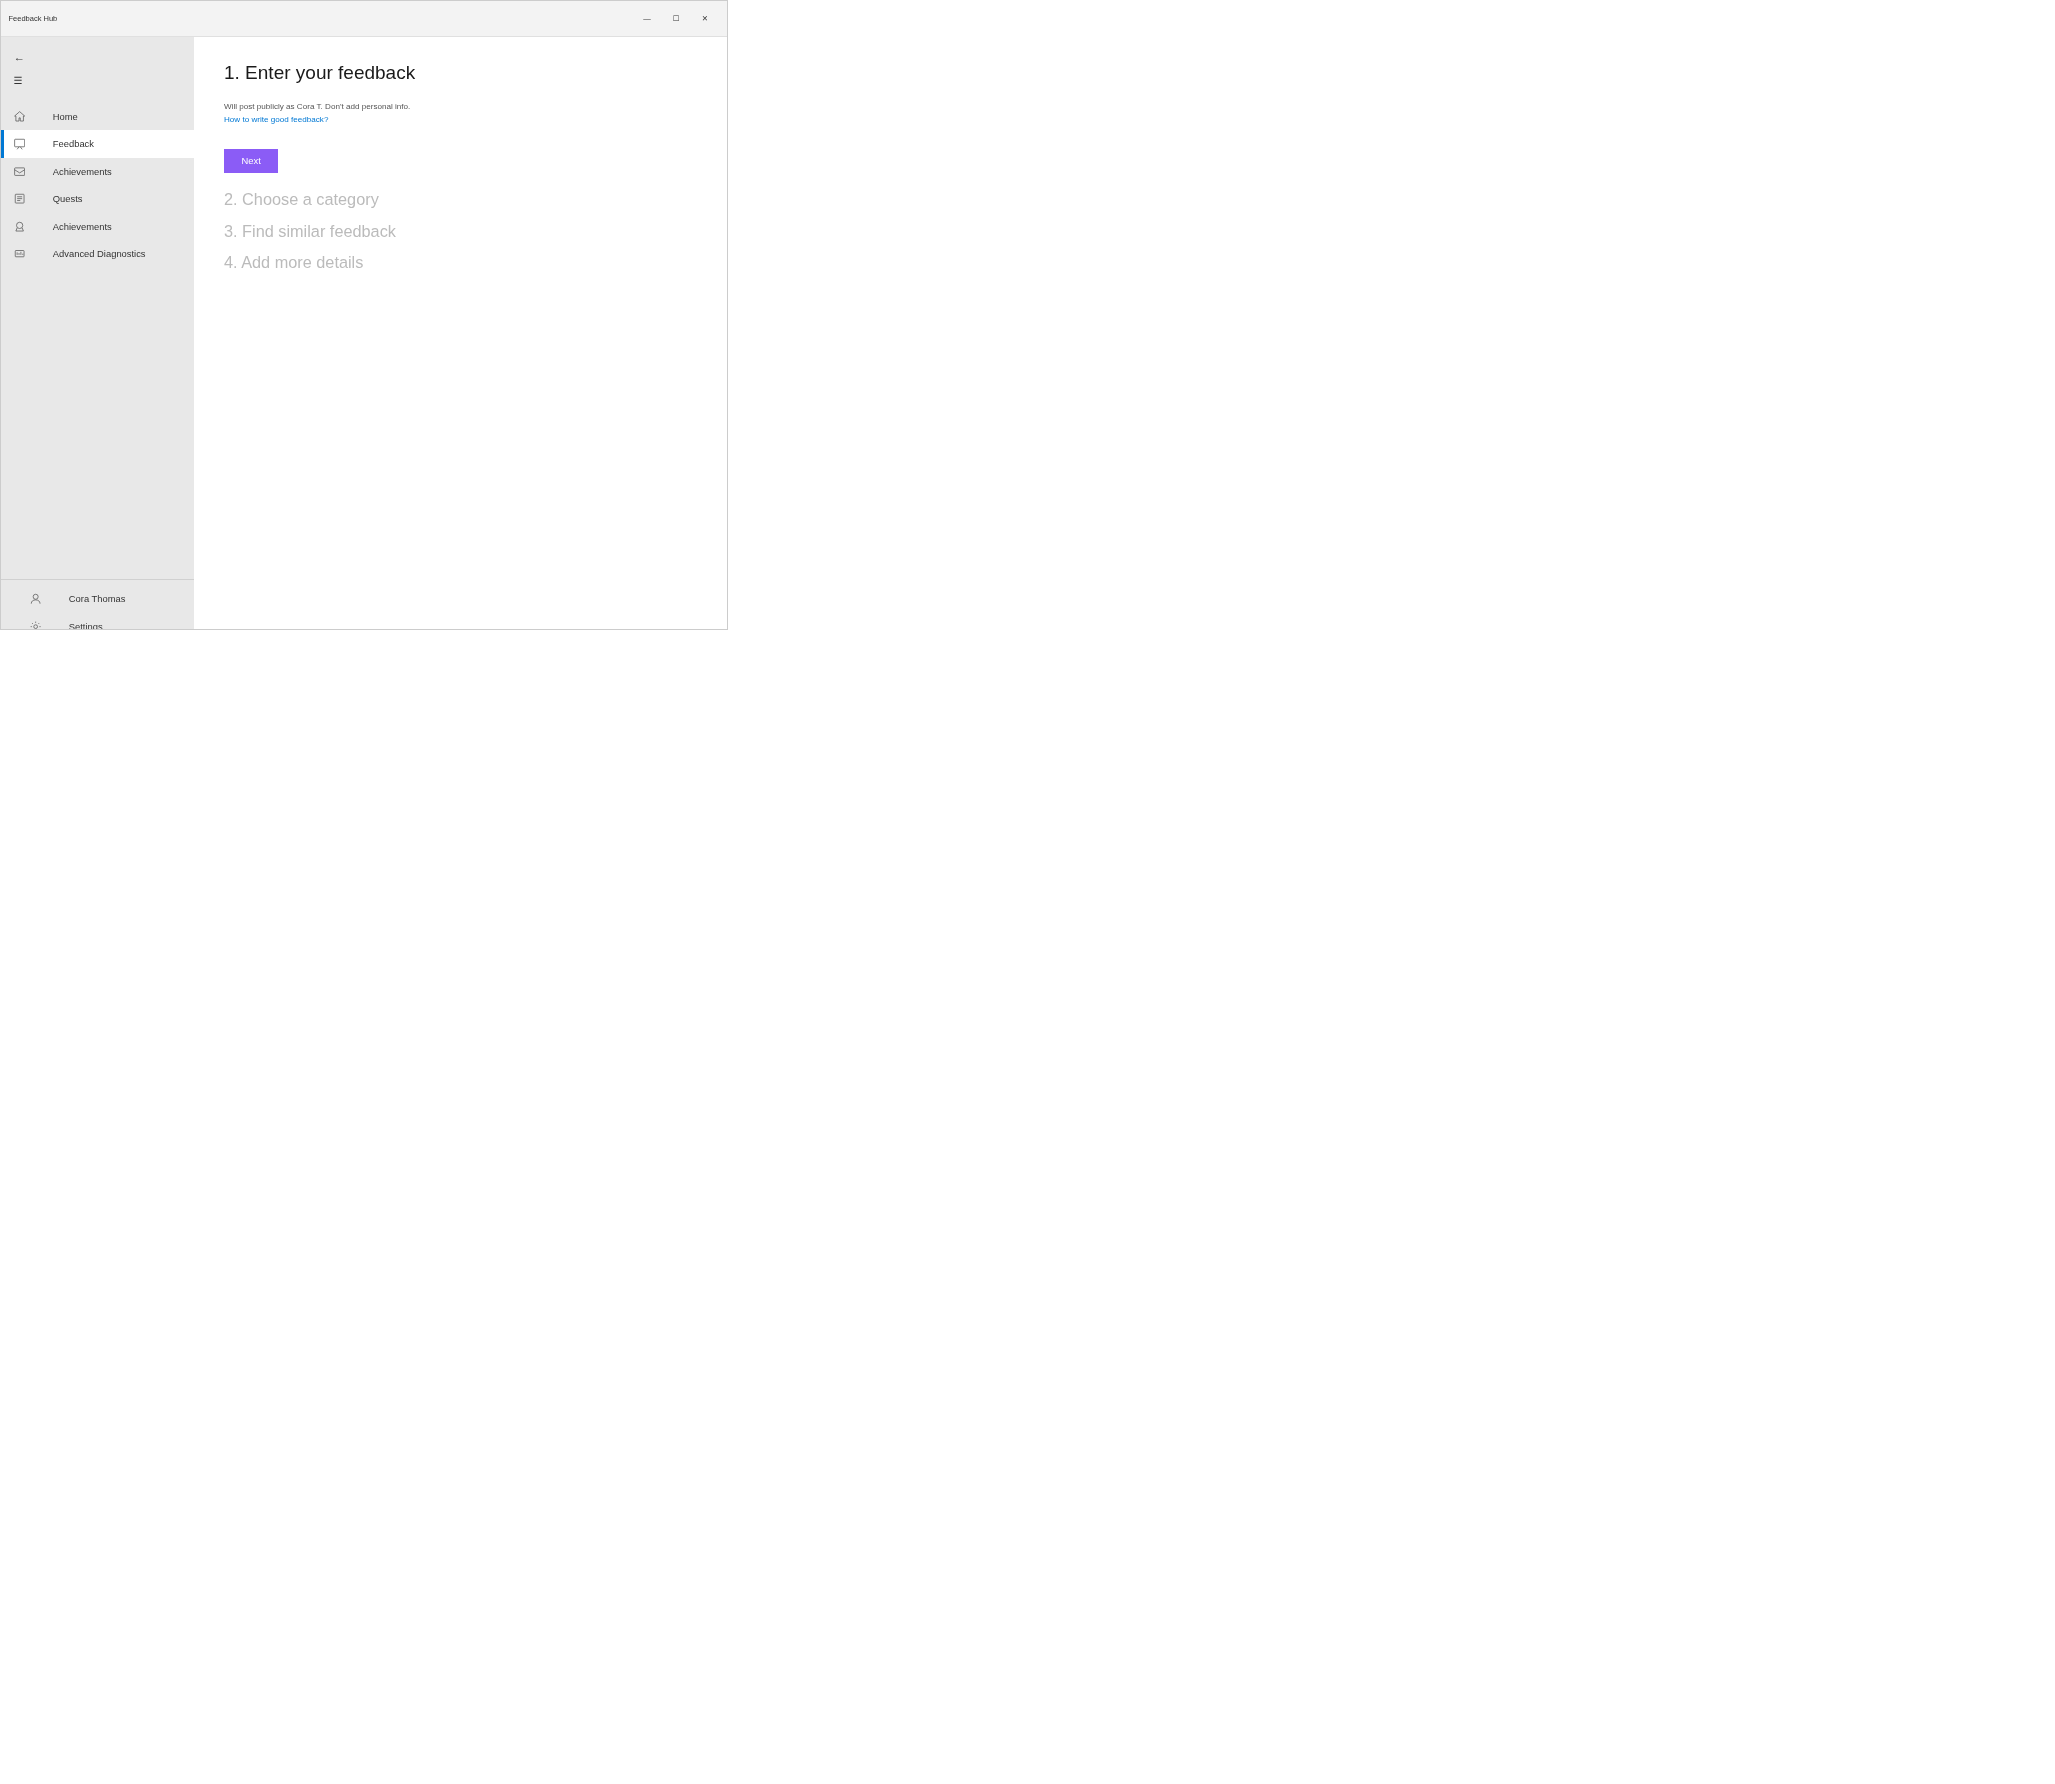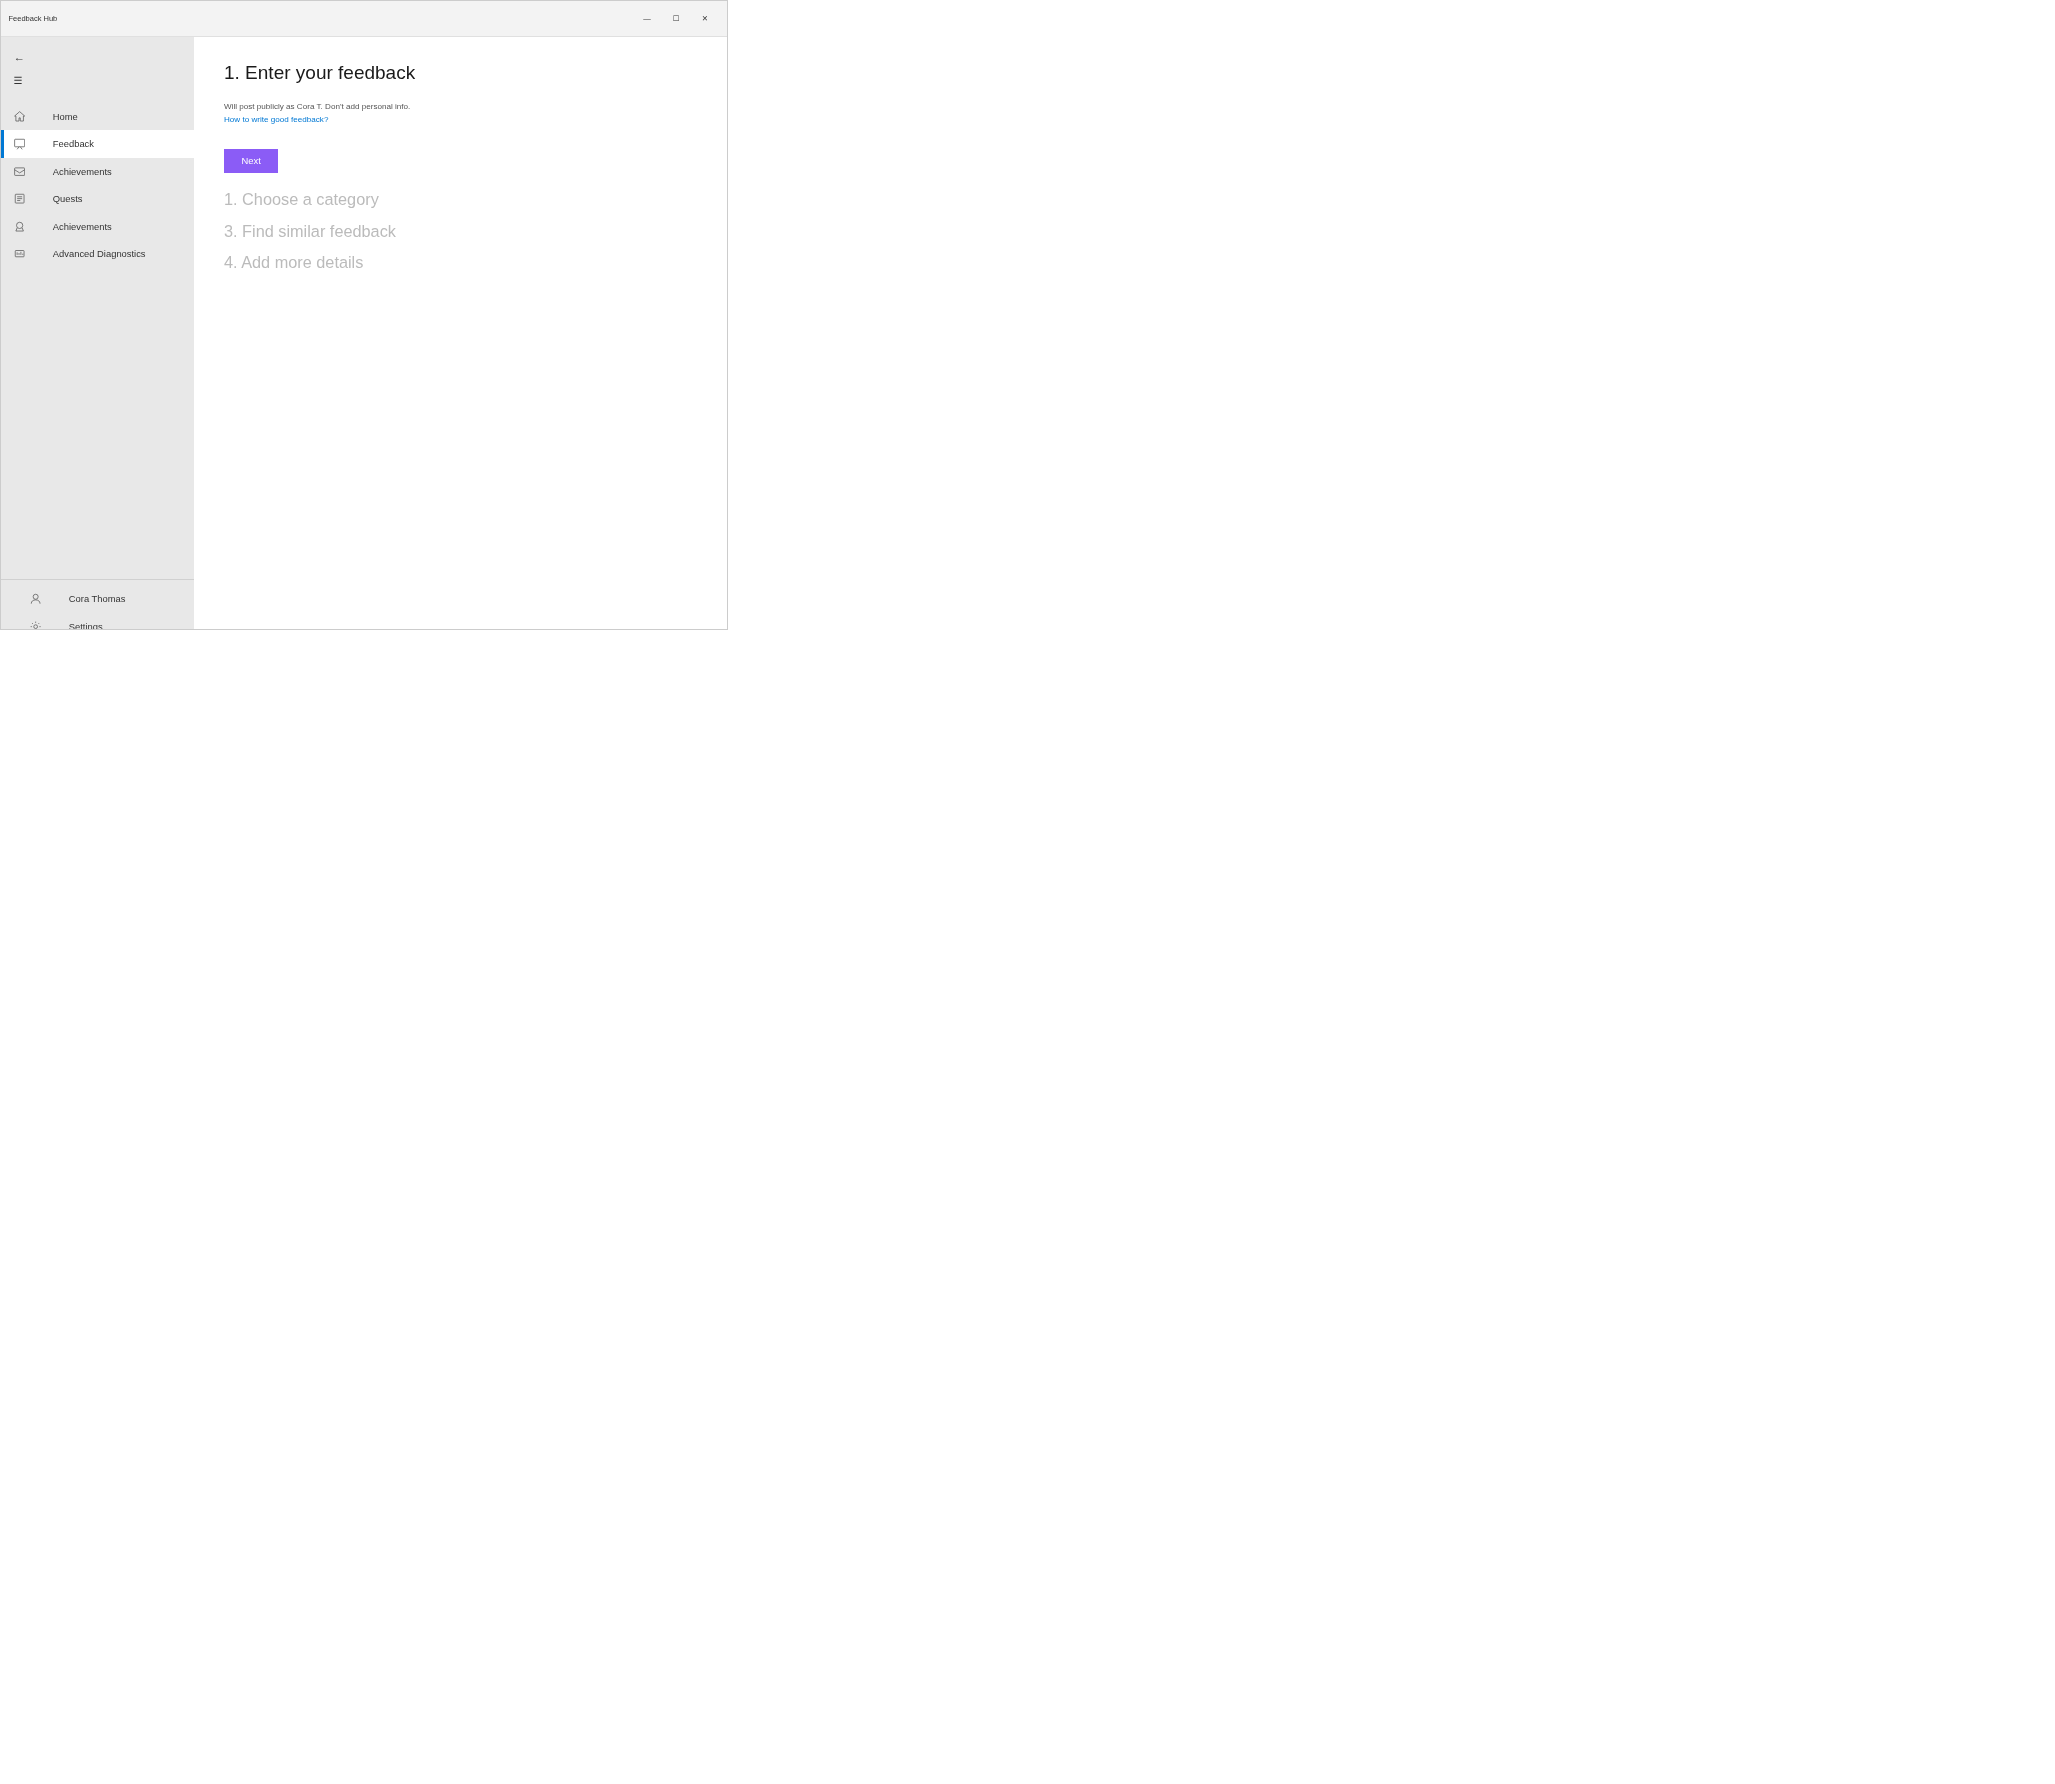--- a/index.html
+++ b/index.html
@@ -345,19 +345,19 @@
 
 
 
     <div class="section">
       <p class="disclaimer">Will post publicly as Cora T. Don't add personal info.</p>
       <a class="link">How to write good feedback?</a>
     </div>
 
     <button class="next-btn">Next</button>
 
-    <h2 class="step-heading">1. Choose a category</h2>
+    <h2 class="step-heading">2. Choose a category</h2>
     <h2 class="step-heading">3. Find similar feedback</h2>
     <h2 class="step-heading">4. Add more details</h2>
   </main>
 
 </div>
 
 
 </body></html>

